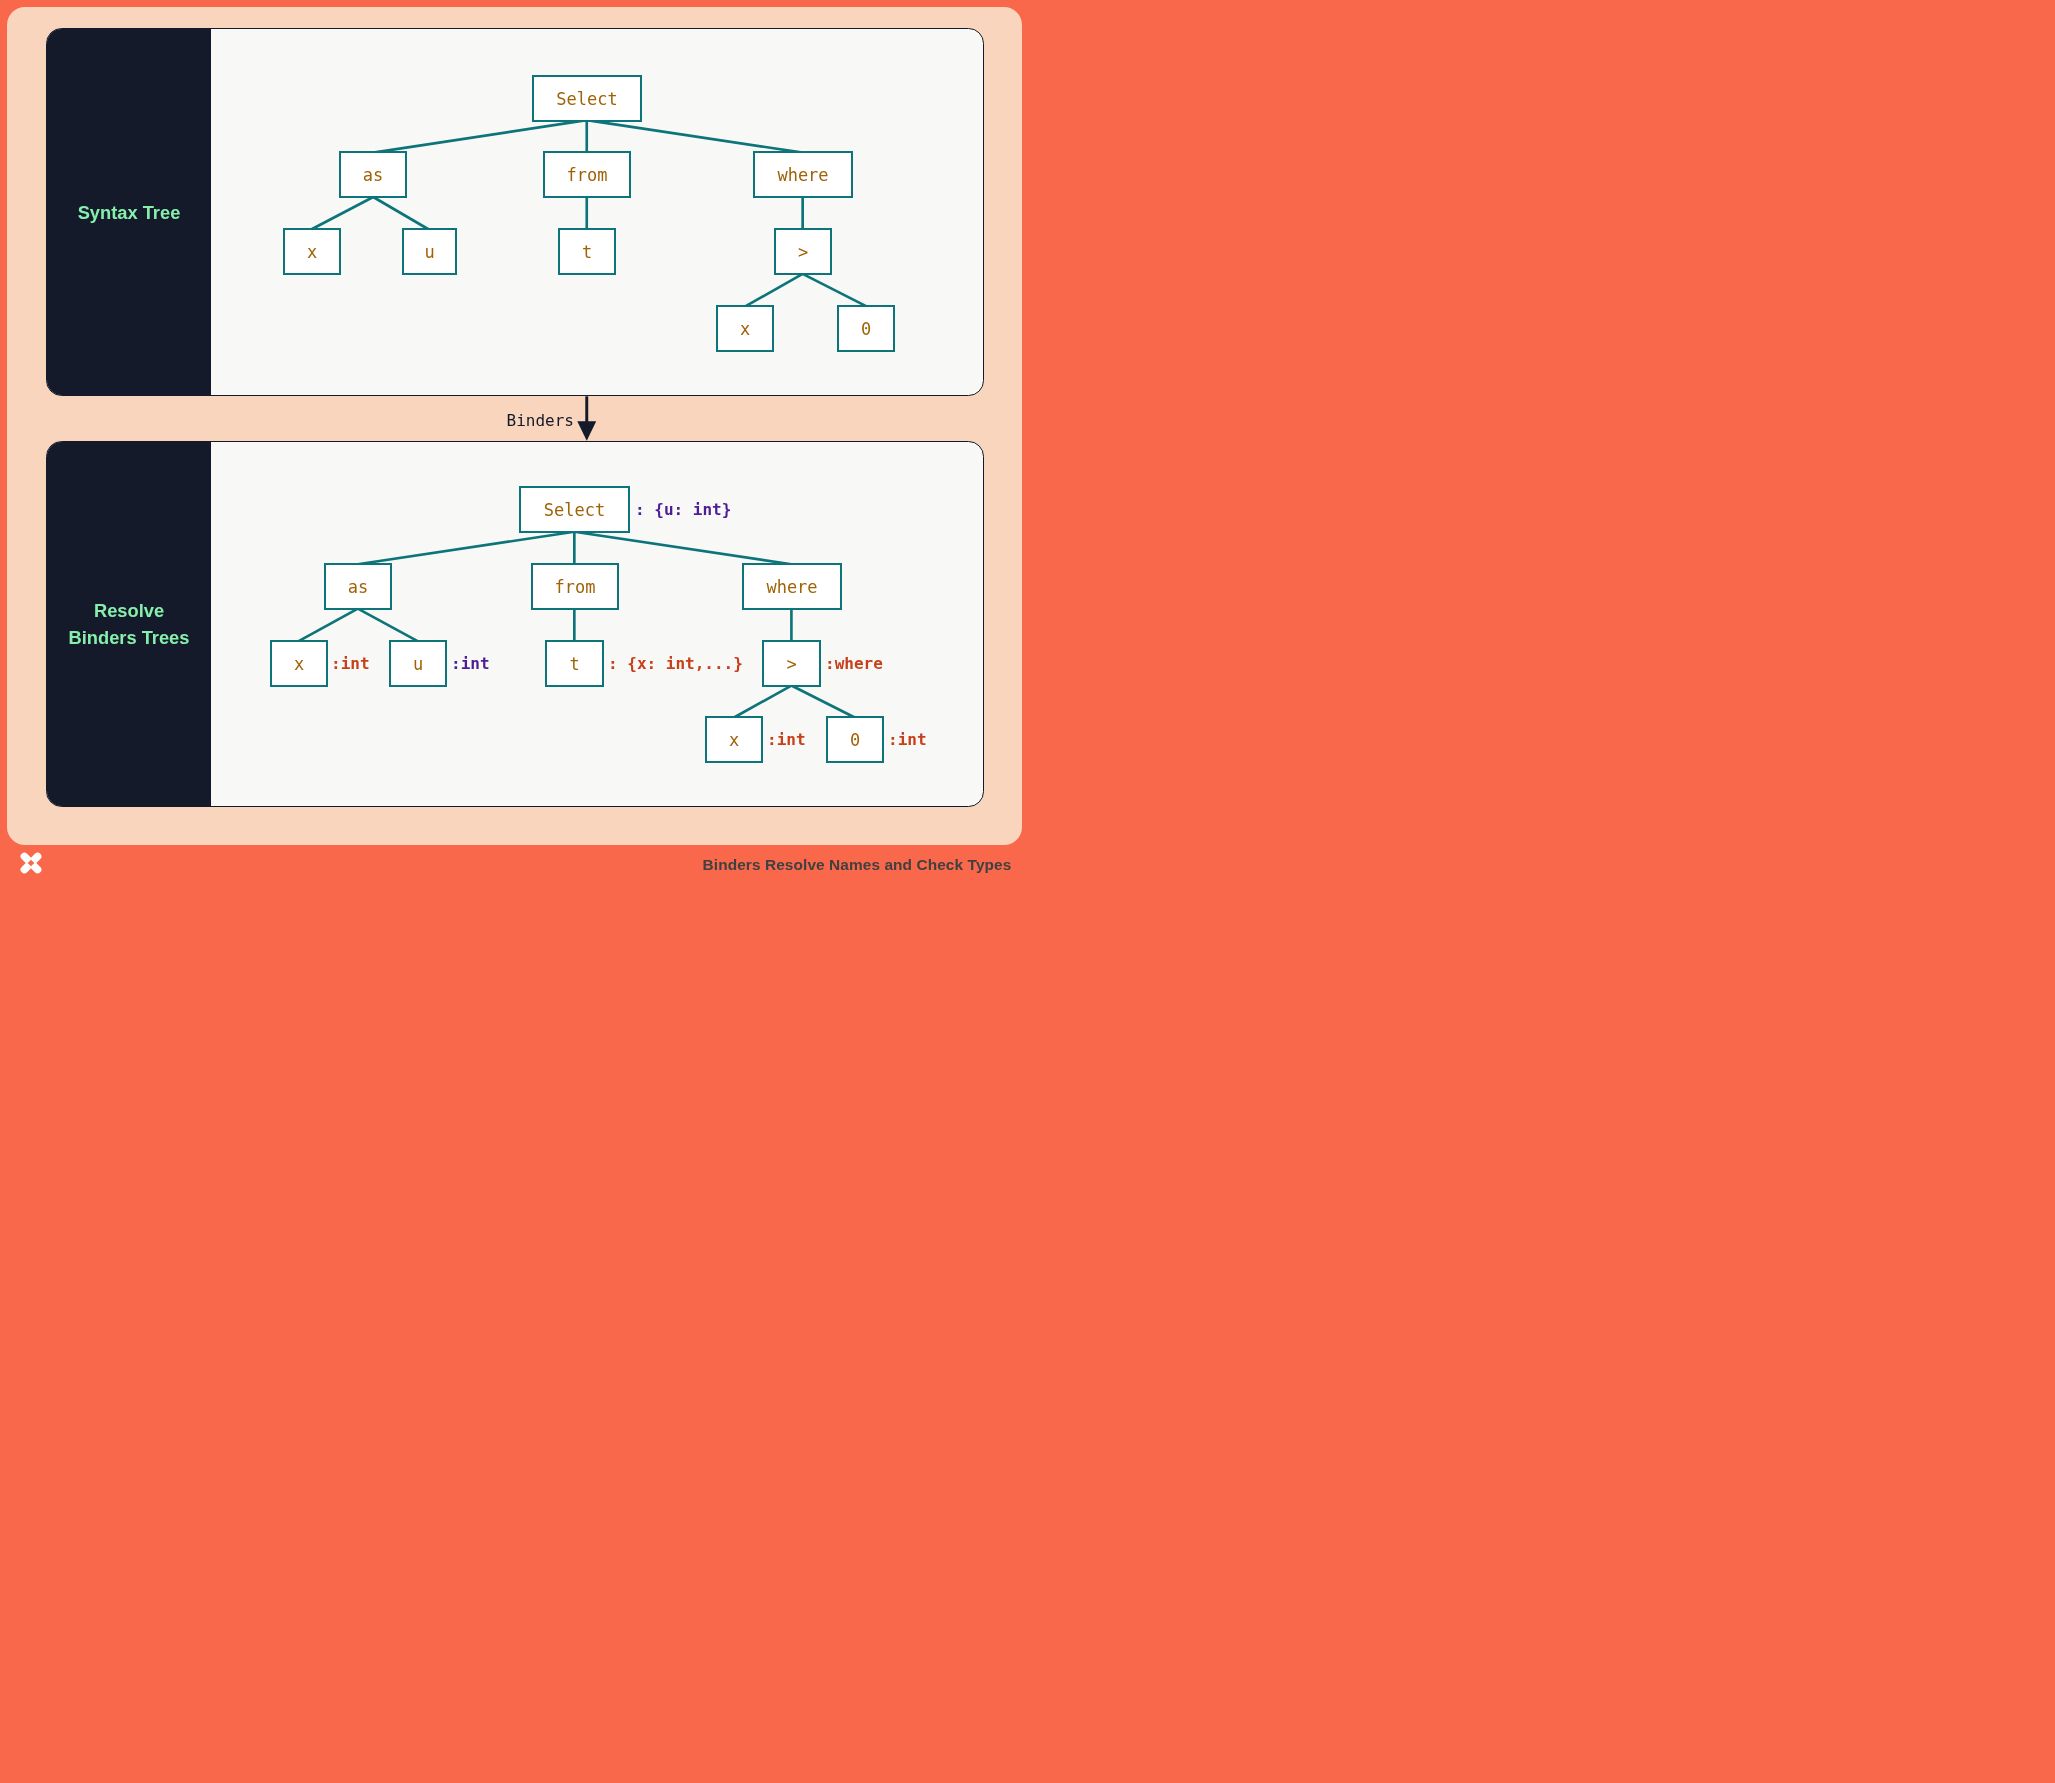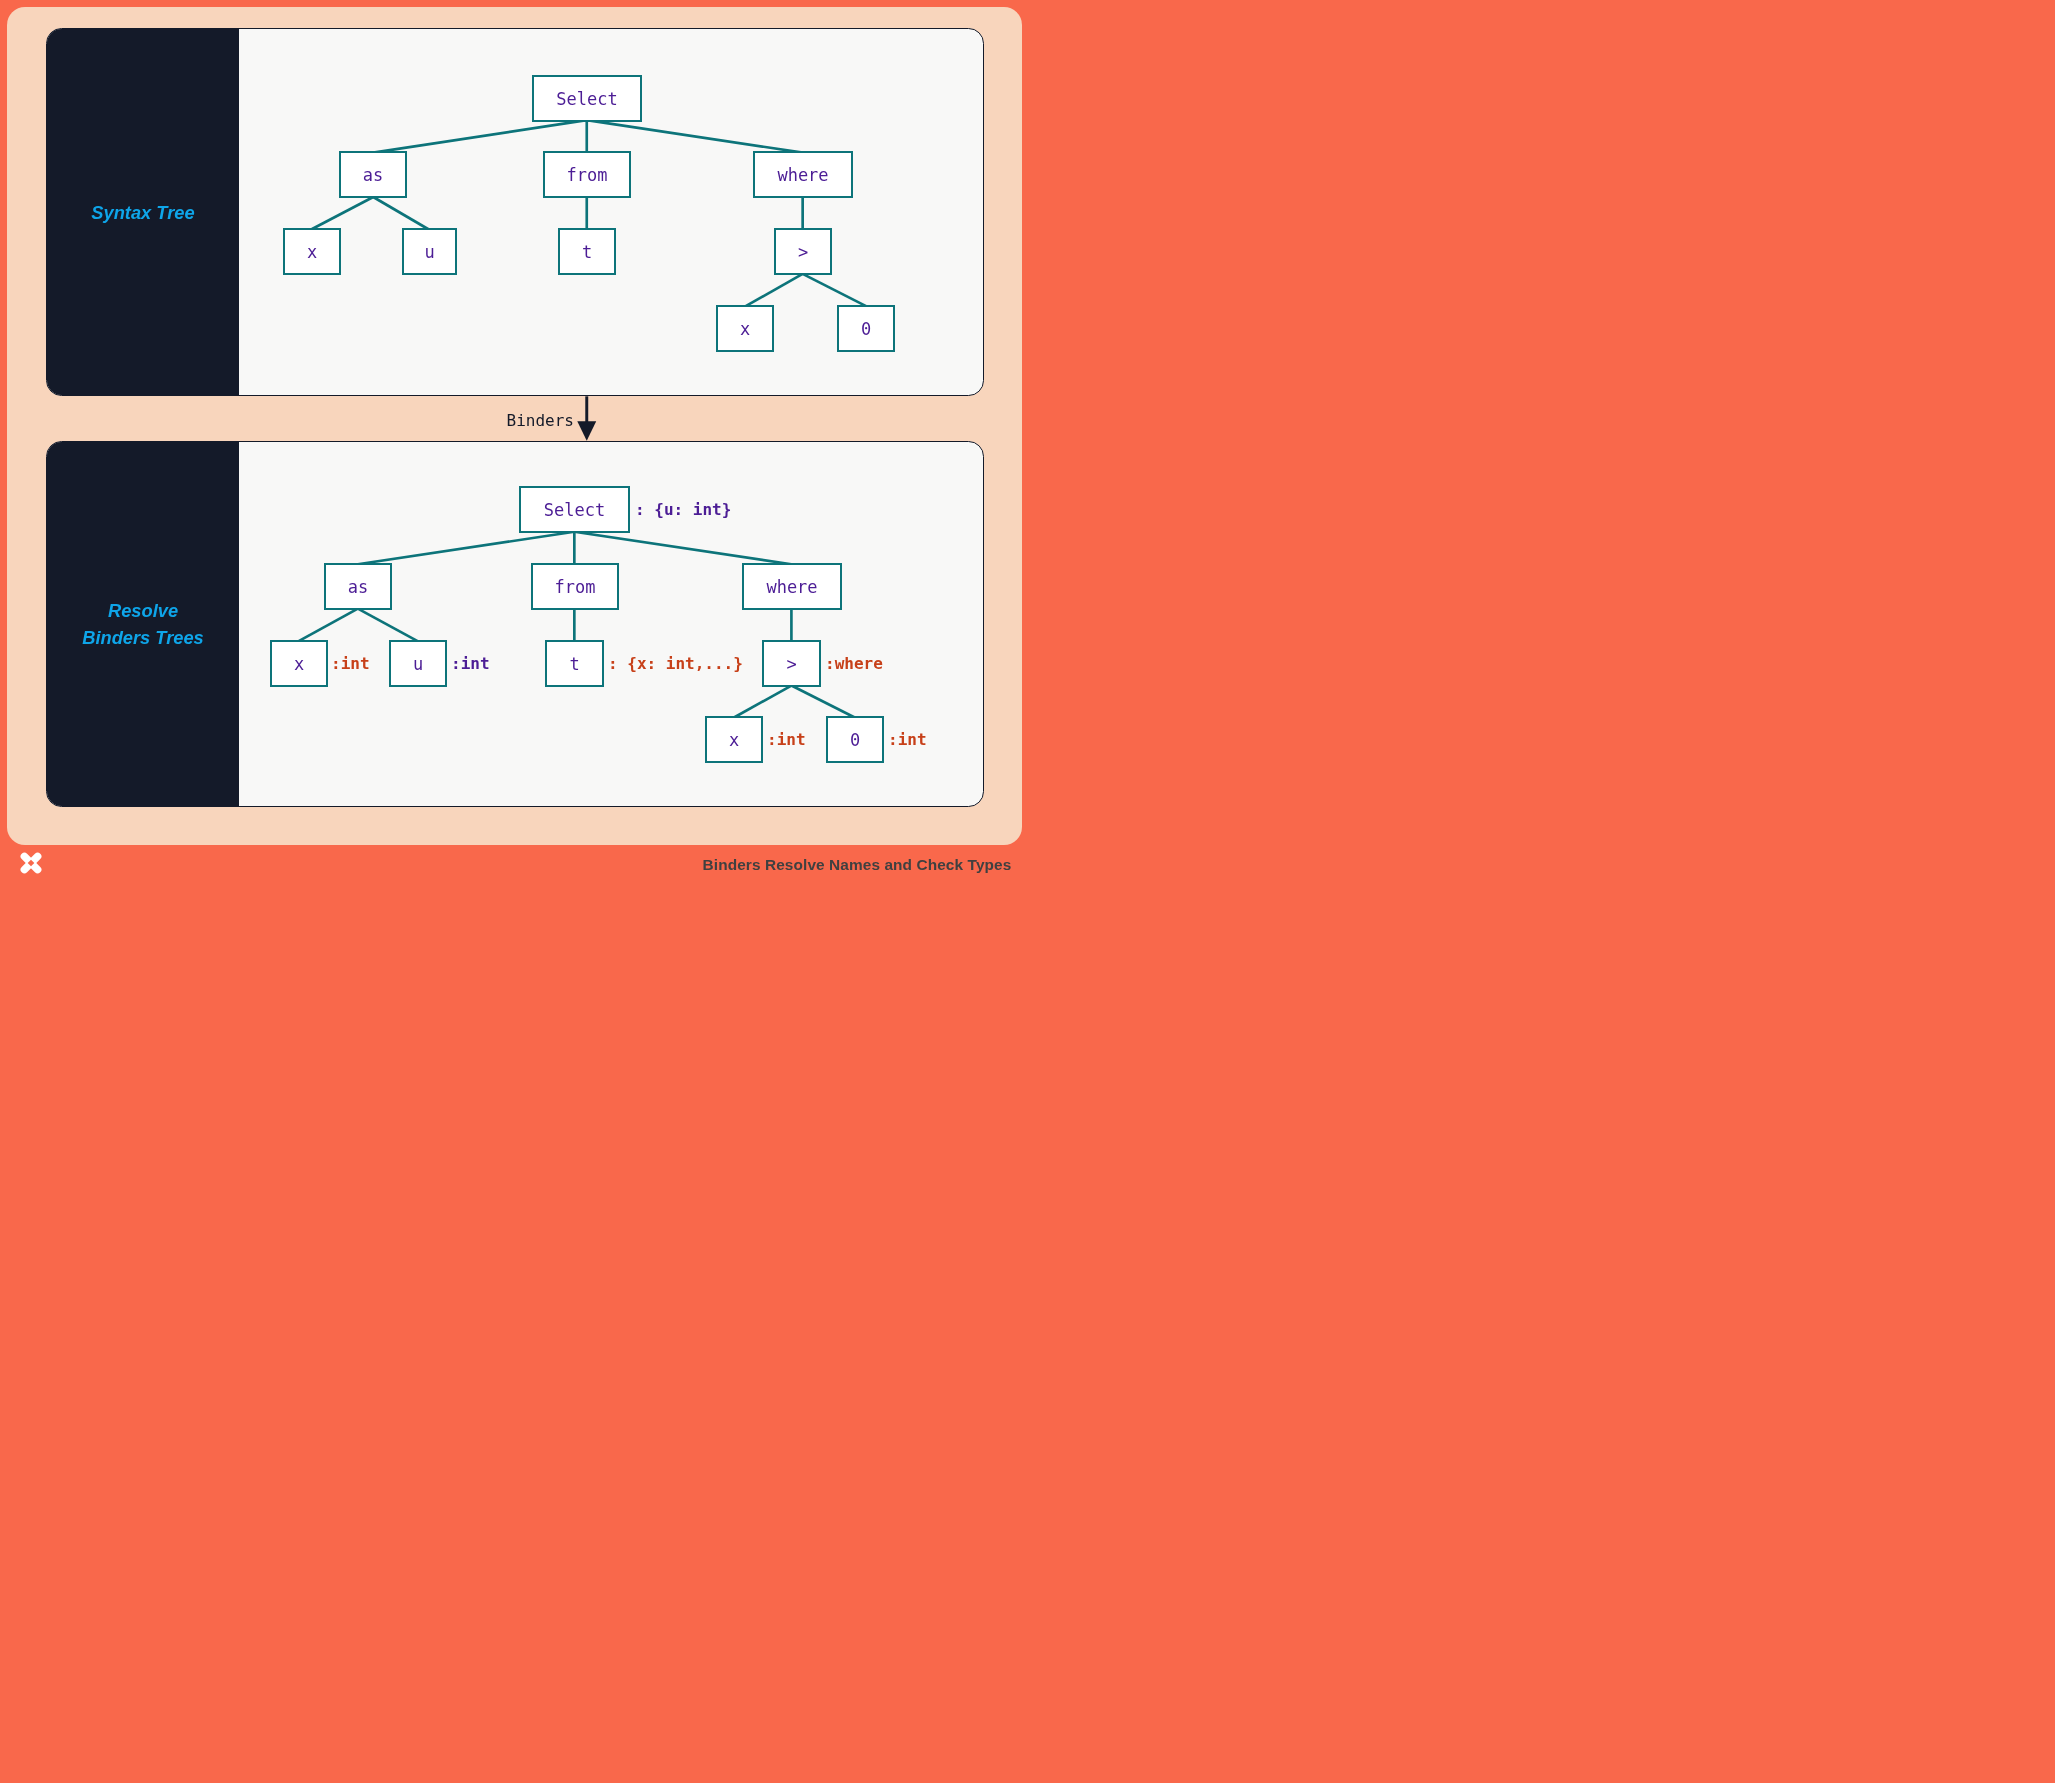--- a/index.html
+++ b/index.html
@@ -14,32 +14,32 @@
     background:#F8D5BC;border-radius:18px;
   }
   .panel{
     position:absolute;left:46px;width:936px;
     background:#F8F8F7;border:1.8px solid #141A29;border-radius:15.4px;
     overflow:hidden;
   }
   .panel.top{top:28px;height:366px;}
   .panel.bottom{top:441px;height:364px;}
   .sidebar{
-    position:absolute;left:0;top:0;bottom:0;width:192px;
-    background:#141A29;color:#0ea5e9;
+    position:absolute;left:0;top:0;bottom:0;width:164px;
+    background:#141A29;color:#86efac;
     display:flex;flex-direction:column;align-items:center;justify-content:center;
-    font-weight:bold;font-size:18.3px;line-height:27px;text-align:center;font-style:italic;
+    font-weight:bold;font-size:18.3px;line-height:27px;text-align:center;
   }
   .edges{position:absolute;left:0;top:0;width:1028px;height:892px;pointer-events:none;}
   .edges line{stroke:#0D747A;stroke-width:4.5;}
   .node{
     position:absolute;height:47px;box-sizing:border-box;
     background:#FFFFFF;border:2.7px solid #0D747A;
     display:flex;align-items:center;justify-content:center;
-    color:#4c1d95;font-family:"DejaVu Sans Mono",monospace;font-size:17px;
+    color:#a16207;font-family:"DejaVu Sans Mono",monospace;font-size:17px;
   }
   .ann{
     position:absolute;height:47px;display:flex;align-items:center;
     font-family:"DejaVu Sans Mono",monospace;font-weight:bold;font-size:16px;
     white-space:pre;
   }
   .ann.red{color:#C74019;}
   .ann.navy{color:#4c1d95;}
   .binder-label{
     position:absolute;top:411px;right:454px;

